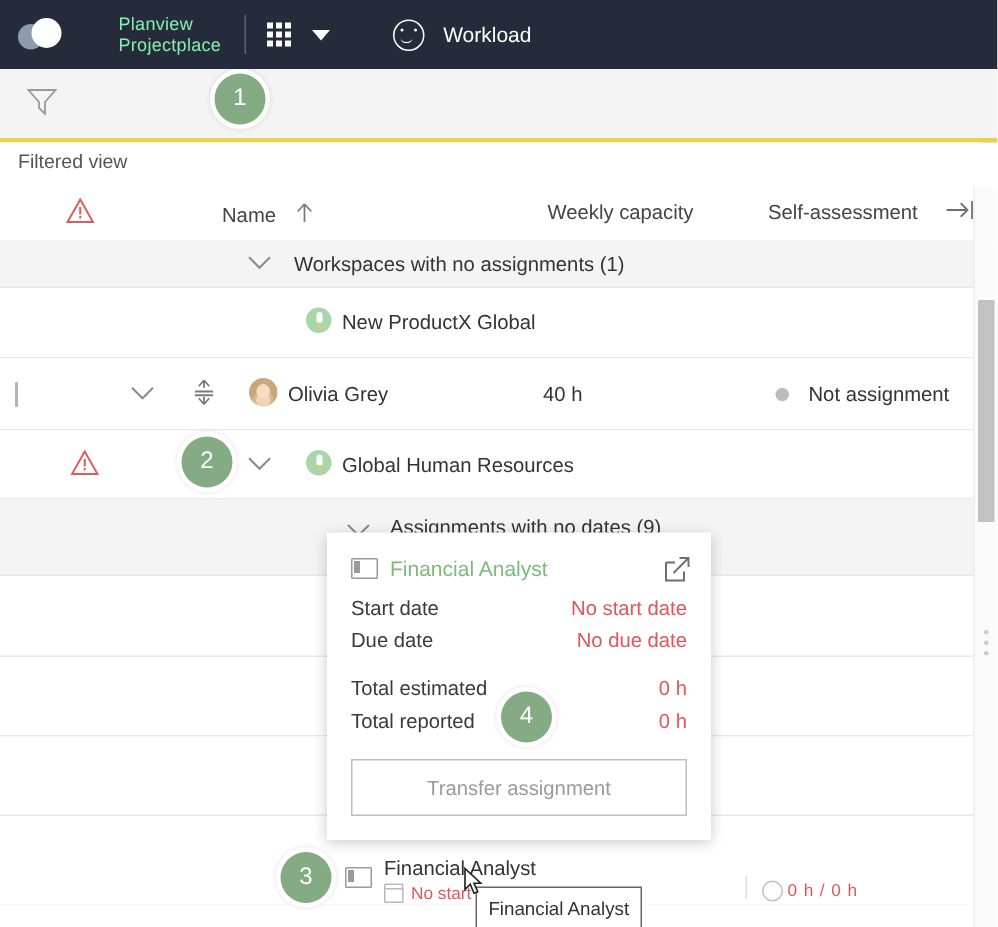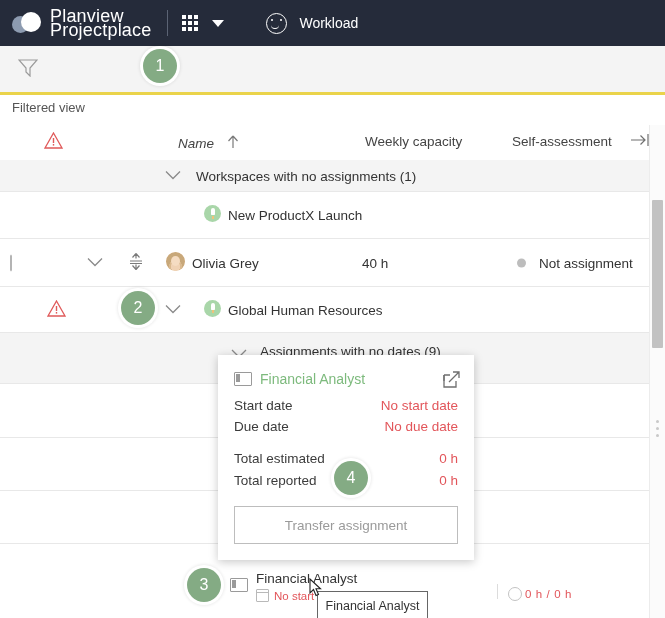--- a/index.html
+++ b/index.html
@@ -11,21 +11,21 @@
 
   
   .topbar{
     position:absolute;left:0;top:0;width:665px;height:46px;
     background:#252b3a;display:flex;align-items:center;
   }
   .brand{display:flex;align-items:center;padding-left:12px;}
   .cloud-ico{width:30px;height:22px;position:relative;margin-right:8px;}
   .cloud-ico .c1{position:absolute;left:0;bottom:1px;width:17px;height:17px;border-radius:50%;background:#8d9bb0;}
   .cloud-ico .c2{position:absolute;left:9px;top:0px;width:20px;height:20px;border-radius:50%;background:#ffffff;}
-  .brand-text{color:#ffffff;font-size:18px;line-height:14px;letter-spacing:.2px;}
+  .brand-text{color:#86efac;font-size:12px;line-height:14px;letter-spacing:.2px;margin-left:29px;}
   .divider-v{width:1px;height:26px;background:#5b6374;margin:0 14px 0 16px;}
   .grid-ico{display:grid;grid-template-columns:repeat(3,4px);grid-template-rows:repeat(3,4px);gap:2px;}
   .grid-ico i{display:block;width:4px;height:4px;background:#fff;}
   .caret{width:0;height:0;border-left:6px solid transparent;border-right:6px solid transparent;border-top:7px solid #fff;margin-left:14px;}
   .smiley{width:19px;height:19px;border-radius:50%;border:1.6px solid #fff;margin-left:42px;position:relative;}
   .smiley .e{position:absolute;top:5px;width:2px;height:2px;border-radius:50%;background:#fff;}
   .smiley .e.l{left:4px;} .smiley .e.r{right:4px;}
   .smiley .m{position:absolute;left:4px;bottom:4px;width:8px;height:4px;border-bottom:1.6px solid #fff;border-radius:0 0 8px 8px;}
   .nav-title{color:#fff;font-size:14px;margin-left:12px;}
 
@@ -169,21 +169,21 @@
 </div>
 
 <div class="thead">
   <div class="th" style="left:44px;top:7px;">
     <svg width="19" height="17" viewBox="0 0 19 17">
       <polygon points="9.5,1 18,16 1,16" fill="none" stroke="#e05a5a" stroke-width="1.3"></polygon>
       <rect x="8.8" y="6" width="1.4" height="5" fill="#e05a5a"></rect>
       <rect x="8.8" y="12" width="1.4" height="1.6" fill="#e05a5a"></rect>
     </svg>
   </div>
-  <div class="th" style="left:178px;font-style:italic;">
+  <div class="th" style="left:148px;">
     <span>Name</span>
     <span class="sort-up">
       <svg width="12" height="15" viewBox="0 0 12 15">
           <path d="M6 14 L6 2 M6 2 L1.5 7 M6 2 L10.5 7" fill="none" stroke="#7a7a7a" stroke-width="1.2"></path>
         </svg>
     </span>
   </div>
   <div class="th" style="left:365px;">Weekly capacity</div>
   <div class="th" style="left:512px;">Self-assessment</div>
   <div class="th" style="left:630px;top:8px;">
@@ -199,21 +199,21 @@
     <span class="cell" style="left:164px;">
       <svg width="18" height="11" viewBox="0 0 18 11">
           <path d="M2 2 L9 9 L16 2" fill="none" stroke="#8a8a8a" stroke-width="1.3"></path>
         </svg>
     </span>
     <span class="cell" style="left:196px;">Workspaces with no assignments (1)</span>
   </div>
 
   <div class="row" style="height:46px;">
     <span class="cell" style="left:204px;"><span class="wsicon"></span></span>
-    <span class="cell" style="left:228px;">New ProductX Launch</span>
+    <span class="cell" style="left:228px;">New ProductX Global</span>
   </div>
 
   <div class="row" style="height:47px;">
     <span class="cell" style="left:10px;"><span class="chkbox"></span></span>
     <span class="cell" style="left:86px;">
       <svg width="18" height="11" viewBox="0 0 18 11">
           <path d="M2 2 L9 9 L16 2" fill="none" stroke="#8a8a8a" stroke-width="1.3"></path>
         </svg>
     </span>
     <span class="cell" style="left:128px;">

